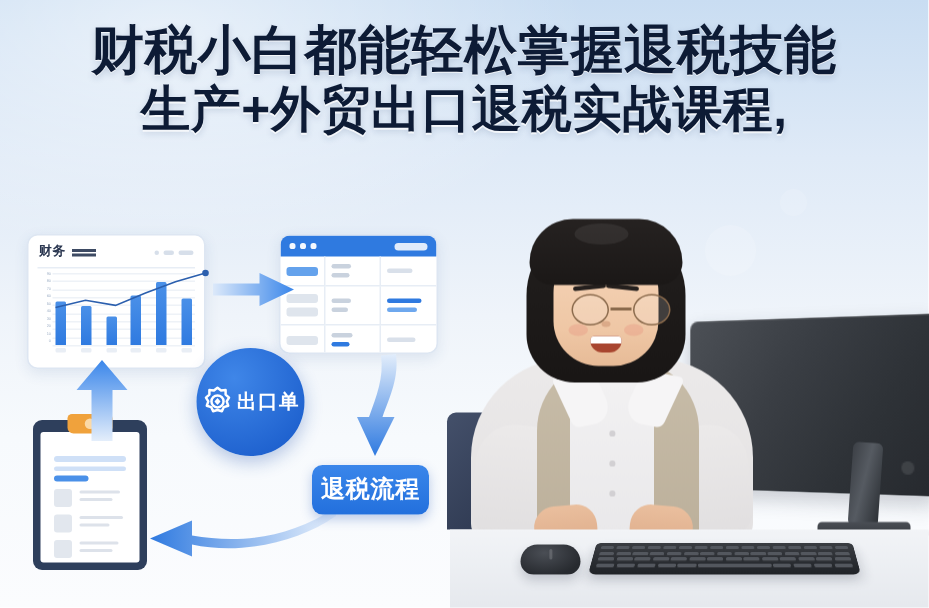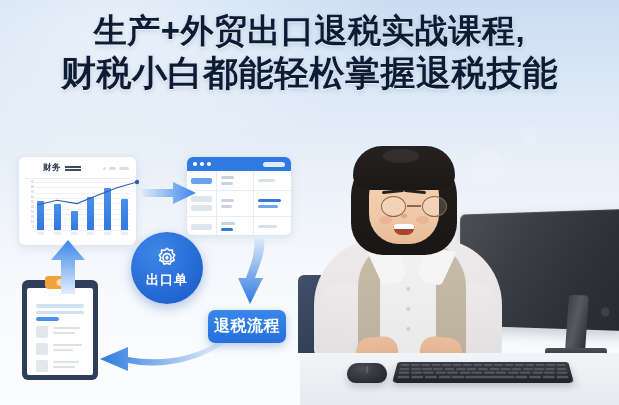--- a/index.html
+++ b/index.html
@@ -36,21 +36,21 @@
   .diagram { position: absolute; left: 0; top: 140px; width: 320px; height: 265px; z-index: 4; }
 
   .card {
     position: absolute; background: #fff; border: 1px solid #dde6f2;
     border-radius: 7px; box-shadow: 0 3px 9px rgba(40,80,140,.10);
   }
 
   
   .chart-card { left: 18px; top: 16px; width: 119px; height: 90px; padding: 0; }
   .cc-head { display: flex; align-items: center; padding: 5px 7px 3px 7px; }
-  .cc-title { font-size: 8.5px; font-weight: bold; color: #2a3650; letter-spacing: .5px; margin-left: 17px; }
+  .cc-title { font-size: 8.5px; font-weight: bold; color: #2a3650; letter-spacing: .5px; }
   .cc-rule { width: 16px; height: 0; border-top: 2px solid #3d4a63; border-bottom: 2px solid #3d4a63; height:5px; margin-left: 4px; }
   .cc-dots { margin-left: auto; display: flex; align-items: center; gap: 3px; }
   .cc-dots i { display: block; background: #d7dfea; border-radius: 4px; height: 3px; }
   .cc-dots i:nth-child(1) { width: 3px; border-radius: 50%; }
   .cc-dots i:nth-child(2) { width: 7px; }
   .cc-dots i:nth-child(3) { width: 10px; }
   .cc-head-sep { height: 1px; background: #e7edf5; margin: 1px 6px 0 6px; }
 
   .plot { position: relative; margin: 3px 6px 0 6px; height: 58px; }
   .yaxis { position: absolute; left: 0; top: 0; width: 9px; height: 48px;
@@ -98,21 +98,21 @@
   .cb-item { display: flex; gap: 5px; margin-top: 5px; align-items: flex-start; }
   .cb-item .sq { width: 12px; height: 12px; background: #e2e7ee; border-radius: 2px; flex: none; }
   .cb-item .txt { flex: 1; display: flex; flex-direction: column; gap: 2.5px; padding-top: 1px; }
   .cb-item .txt i { display: block; height: 2.5px; border-radius: 2px; background: #dde2ea; }
 
   
   .badge {
     position: absolute; left: 131px; top: 92px; width: 72px; height: 72px; border-radius: 50%;
     background: radial-gradient(circle at 35% 28%, #3f86e8, #1f62cf 78%);
     box-shadow: 0 4px 12px rgba(30,80,170,.32);
-    display: flex; flex-direction: column; align-items: center; justify-content: center; gap: 2px;
+    display: flex; flex-direction: row; align-items: center; justify-content: center; gap: 2px;
     z-index: 5;
   }
   .badge-label { color: #fff; font-size: 13px; font-weight: bold; letter-spacing: 1px; }
 
   
   .proc-btn {
     position: absolute; left: 208px; top: 170px; width: 78px; height: 33px;
     background: linear-gradient(to bottom, #3a86ea, #2370dd);
     border-radius: 7px; box-shadow: 0 3px 8px rgba(35,85,180,.30);
     display: flex; align-items: center; justify-content: center; z-index: 5;
@@ -228,22 +228,22 @@
       width: 6px; height: 4px; border-radius: 50%; background: rgba(200,140,105,.5); }
 
   .bokeh { position: absolute; border-radius: 50%; background: rgba(255,255,255,.45); z-index: 2; }
 </style>
 </head>
 <body>
 
 <div id="poster">
 
   <div class="headline">
+    <div class="hl-line hl2">财税小白都能轻松掌握退税技能</div>
     <div class="hl-line hl1">生产+外贸出口退税实战课程,</div>
-    <div class="hl-line hl2">财税小白都能轻松掌握退税技能</div>
   </div>
 
   <div class="diagram">
 
     <div class="card chart-card">
       <div class="cc-head">
         <span class="cc-title">财务</span>
         <span class="cc-rule"></span>
         <span class="cc-dots">
             <i></i>

